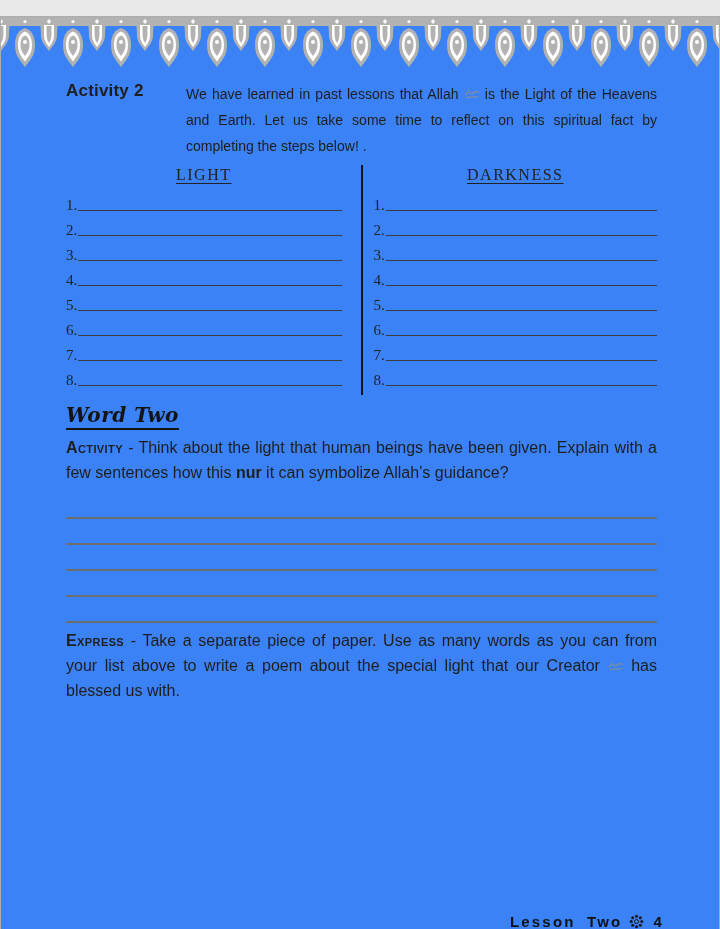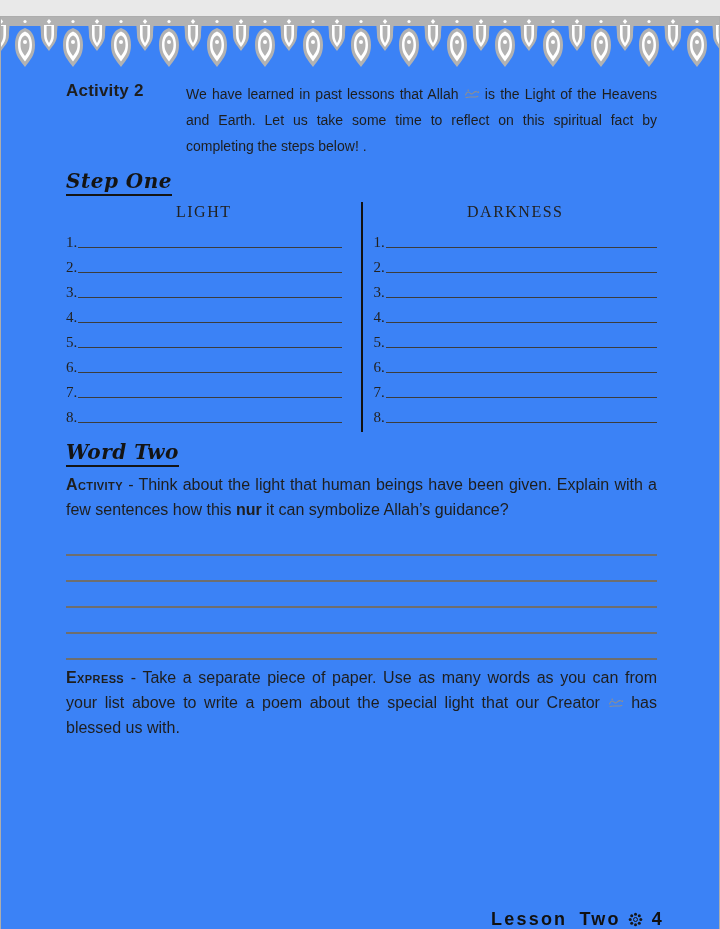--- a/index.html
+++ b/index.html
@@ -40,20 +40,21 @@
 
   
   .word-table{position:relative;display:flex;margin-top:4px;}
   .word-col{width:50%;box-sizing:border-box;}
   .word-col.left{padding-right:20px;}
   .word-col.right{padding-left:12px;}
   .col-header{
     font-family:"Liberation Serif", serif;
     font-size:16px;letter-spacing:1.5px;
     text-align:center;
+    text-decoration:underline;
     text-underline-offset:3px;
     height:26px;line-height:24px;
     color:#222;
   }
   .num-row{display:flex;align-items:flex-end;height:25px;font-family:"Liberation Serif", serif;font-size:15px;color:#222;}
   .num{margin-right:1px;}
   .blank{flex:1;border-bottom:1.5px solid #3c3c3c;margin-bottom:3px;}
   .divider{position:absolute;left:calc(50% - 1px);top:2px;bottom:-6px;width:2.5px;background:#121212;}
 
   
@@ -61,21 +62,21 @@
   .answer-line{height:24px;border-bottom:2px solid #6e6e6e;}
   .answer-line.first{height:28px;}
 
   
   .honorific{display:inline-block;vertical-align:-1px;}
 
   
   .footer{
     position:absolute;right:55px;bottom:14px;
     display:flex;align-items:center;
-    font-weight:bold;font-size:18px;
+    font-weight:bold;font-size:15px;
     letter-spacing:2.2px;word-spacing:5px;
     color:#111;
   }
   .footer .rosette{margin:0 9px 0 7px;}
 </style>
 </head>
 <body>
 
 <div class="page">
 
@@ -115,23 +116,20 @@
             <path d="M1.5,8 C3,4 5,4.5 6.5,6.5 C8,8.5 10.5,3.5 12.5,4.8"></path>
             <path d="M2,10.6 C6,9 9.5,11 13.8,9.4"></path>
           </g>
           <circle cx="14.2" cy="5.2" r="0.9" fill="#8f8f8f"></circle>
           <circle cx="4.2" cy="3.2" r="0.8" fill="#8f8f8f"></circle>
         </svg>
         <span>is the Light of the Heavens and Earth. Let us take some time to reflect on this spiritual fact by completing the steps below! .</span>
       </div>
     </div>
 
-    <div class="mt10">
-      <span class="step-heading">Step One</span>
-    </div>
 
     <div class="word-table">
       <div class="word-col left">
         <div class="col-header">LIGHT</div>
         <div class="num-row">
             <span class="num">1.</span>
             <span class="blank"></span>
           </div>
         <div class="num-row">
             <span class="num">2.</span>

